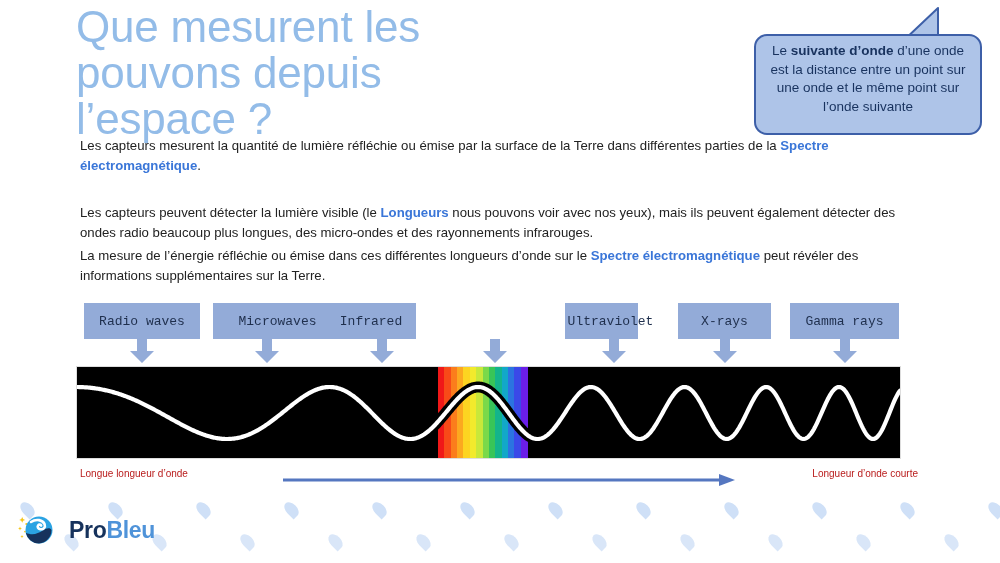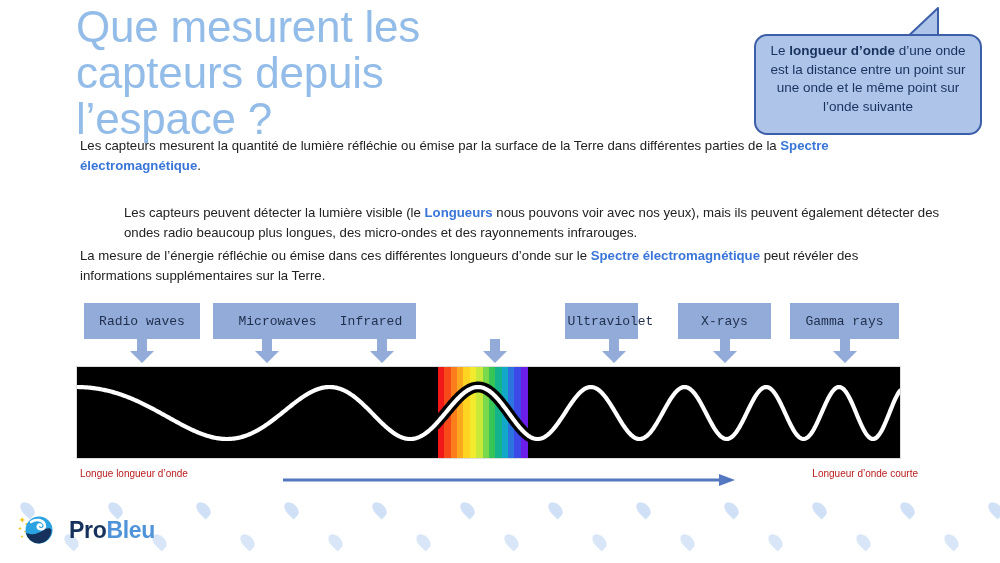--- a/index.html
+++ b/index.html
@@ -67,21 +67,21 @@
     width: 820px;
     font-size: 13.2px;
     line-height: 19.5px;
     color: #222222;
   }
   .para .hl {
     color: #3a76d8;
     font-weight: bold;
   }
   #p1 { top: 136px; }
-  #p2 { top: 203px; margin-left: 44px; }
+  #p2 { top: 203px; }
   #p3 { top: 246px; }
 
   
   .labels { position: absolute; left: 0; top: 303px; width: 1000px; height: 60px; }
   .lbl-box {
     position: absolute;
     height: 36px;
     background: #93abd8;
     color: #1f2f4d;
     font-size: 13px;
@@ -177,29 +177,29 @@
     margin-left: 13px;
   }
   .logo-text .pro { color: #16325c; }
   .logo-text .bleu { color: #4f93d9; }
 </style>
 </head>
 <body>
 
 <div class="slide">
 
-  <div class="title">Que mesurent les capteurs depuis l’espace ?</div>
+  <div class="title">Que mesurent les pouvons depuis l’espace ?</div>
 
   <div class="bubble-wrap">
     <svg class="bubble-tail" viewBox="0 0 232 136">
       <path d="M150 38 L186 4 L186 40 Z" fill="#aec4e8" stroke="#3d5fa8" stroke-width="2" stroke-linejoin="round"></path>
       <rect x="140" y="36" width="52" height="8" fill="#aec4e8"></rect>
     </svg>
     <div class="bubble">
-      <span>Le </span><b>longueur d’onde</b>
+      <span>Le </span><b>suivante d’onde</b>
       <span>d’une onde est la distance entre un point sur une onde et le même point sur l’onde suivante</span>
     </div>
   </div>
 
   <div class="para" id="p1"><span>Les capteurs mesurent la quantité de lumière réfléchie ou émise par la surface de la Terre dans différentes parties de la </span><span class="hl">Spectre électromagnétique</span><span>.</span></div>
   <div class="para" id="p2"><span>Les capteurs peuvent détecter la lumière visible (le </span><span class="hl">Longueurs</span><span> nous pouvons voir avec nos yeux), mais ils peuvent également détecter des ondes radio beaucoup plus longues, des micro-ondes et des rayonnements infrarouges.</span></div>
   <div class="para" id="p3"><span>La mesure de l’énergie réfléchie ou émise dans ces différentes longueurs d’onde sur le </span><span class="hl">Spectre électromagnétique</span><span> peut révéler des informations supplémentaires sur la Terre.</span></div>
 
   <div class="labels" id="labels">
       <div class="lbl-box" style="left: 84px; width: 116px;">Radio waves</div>

